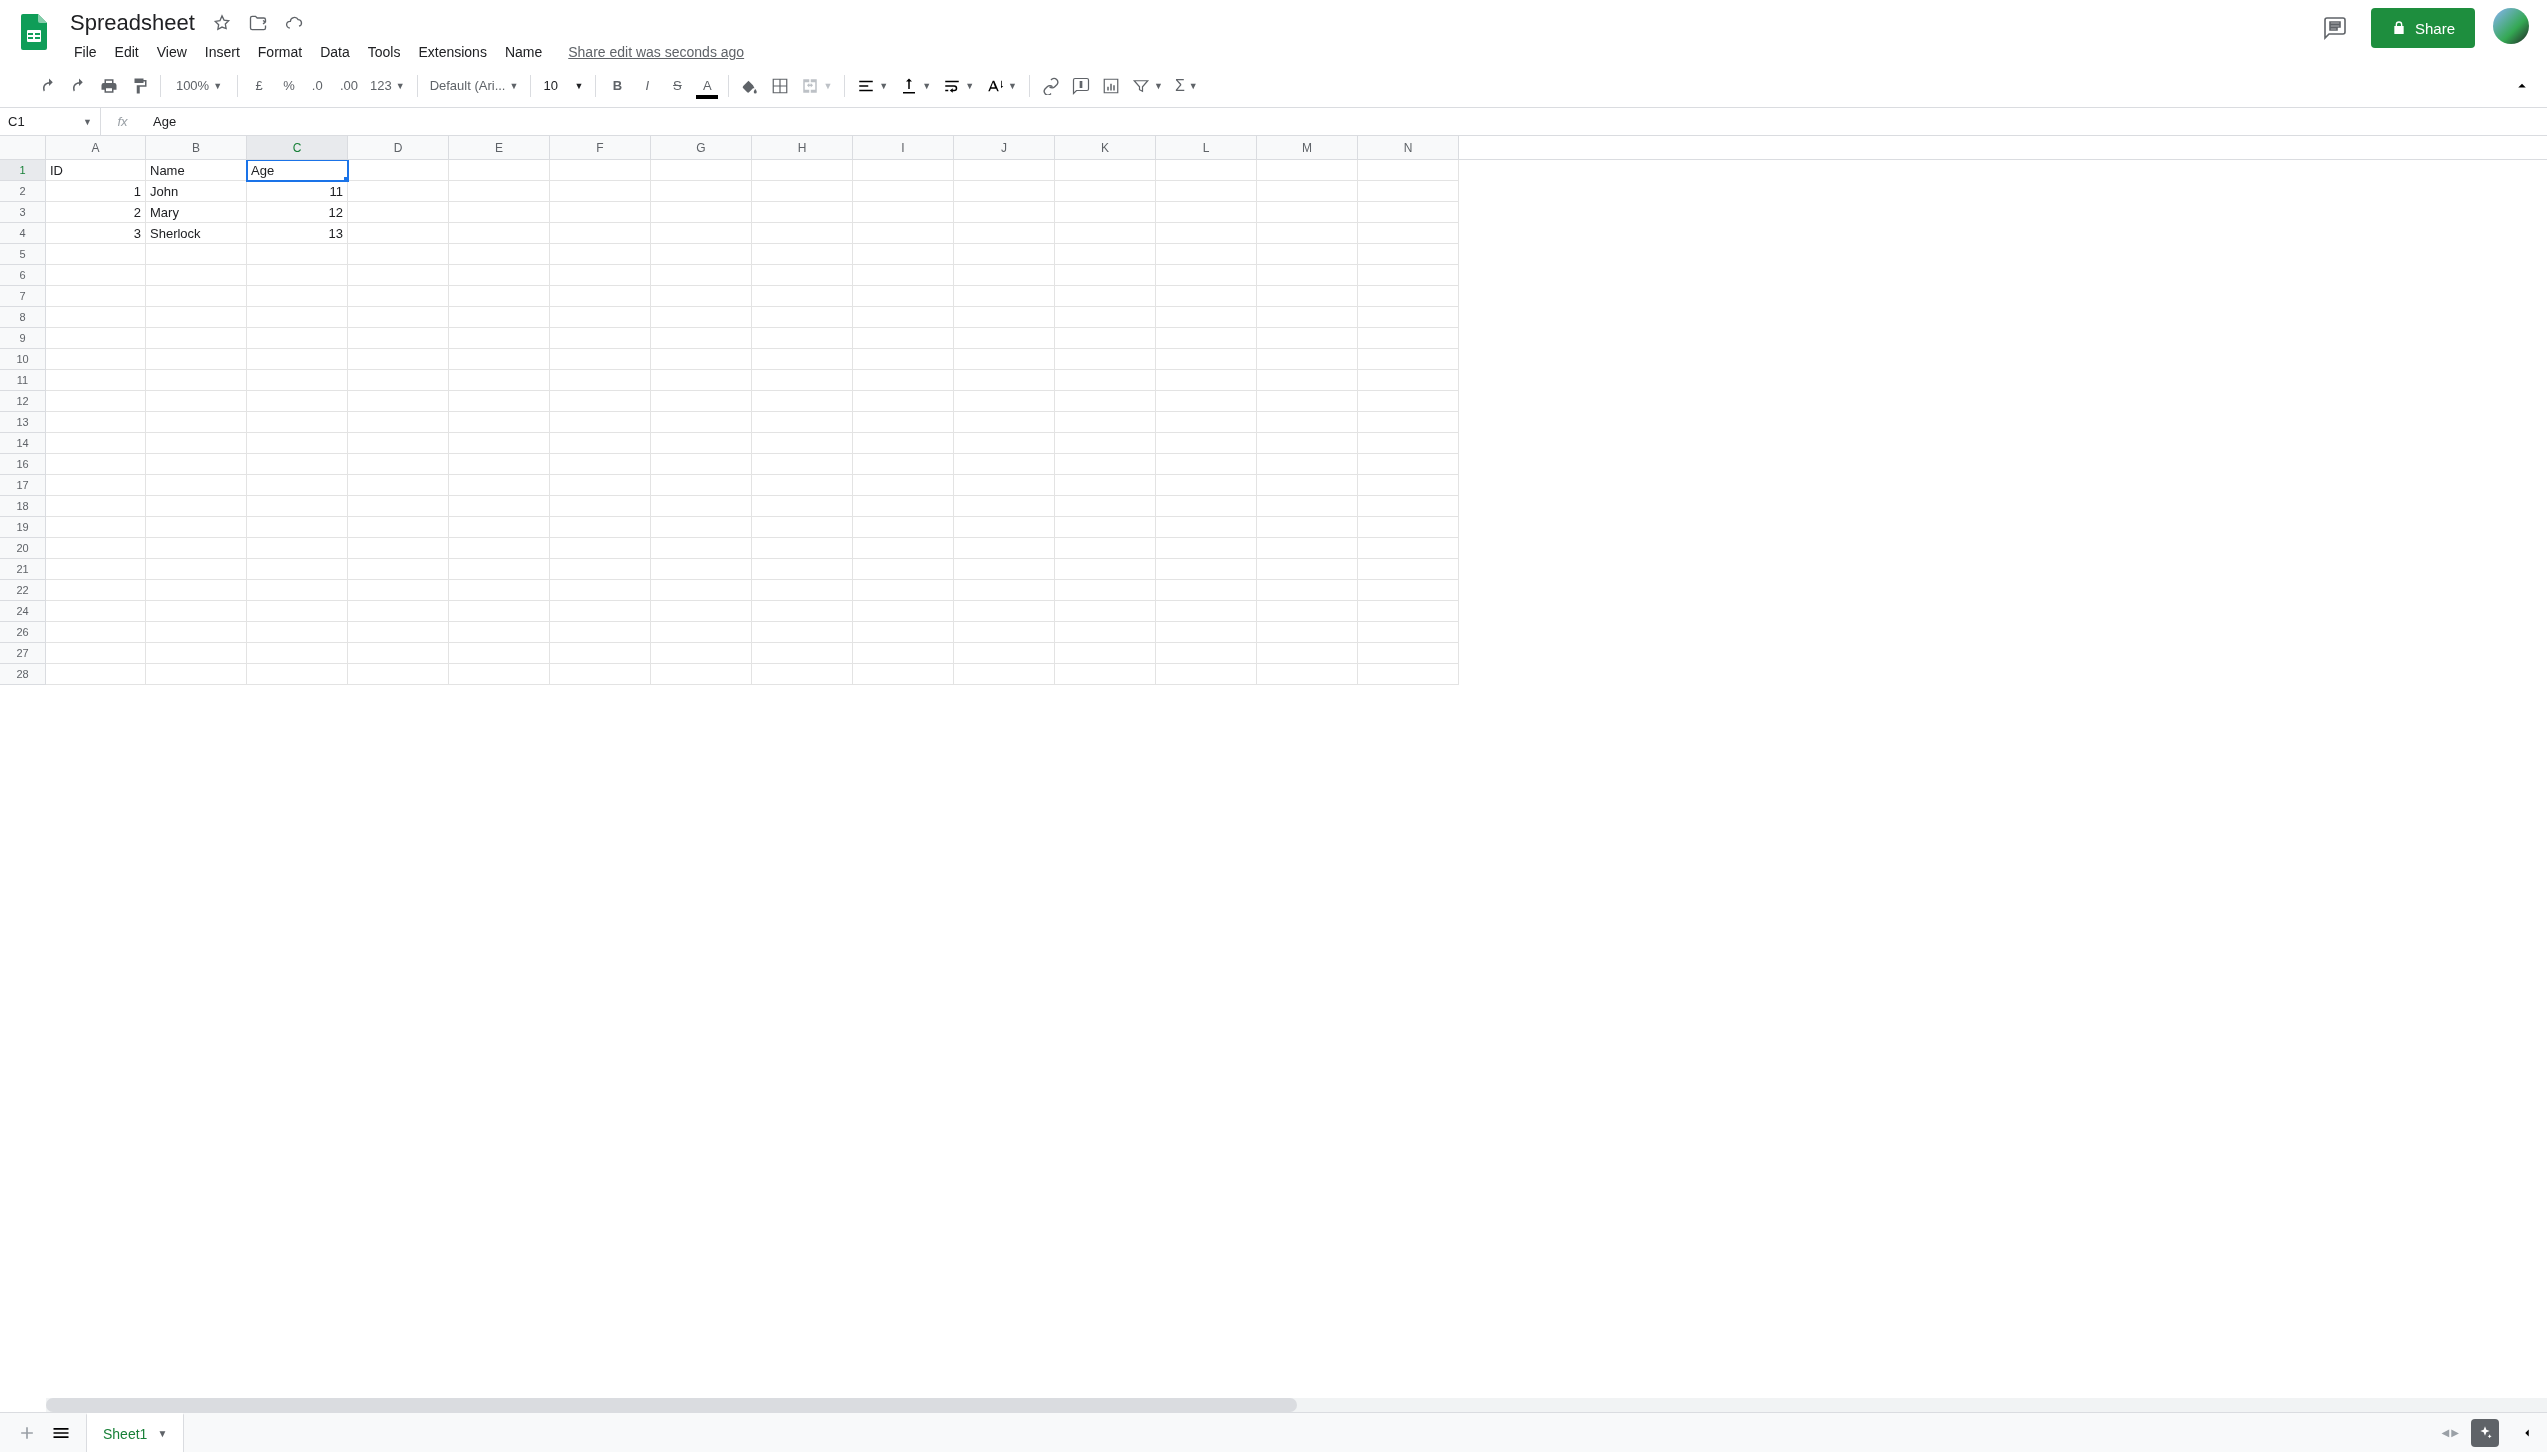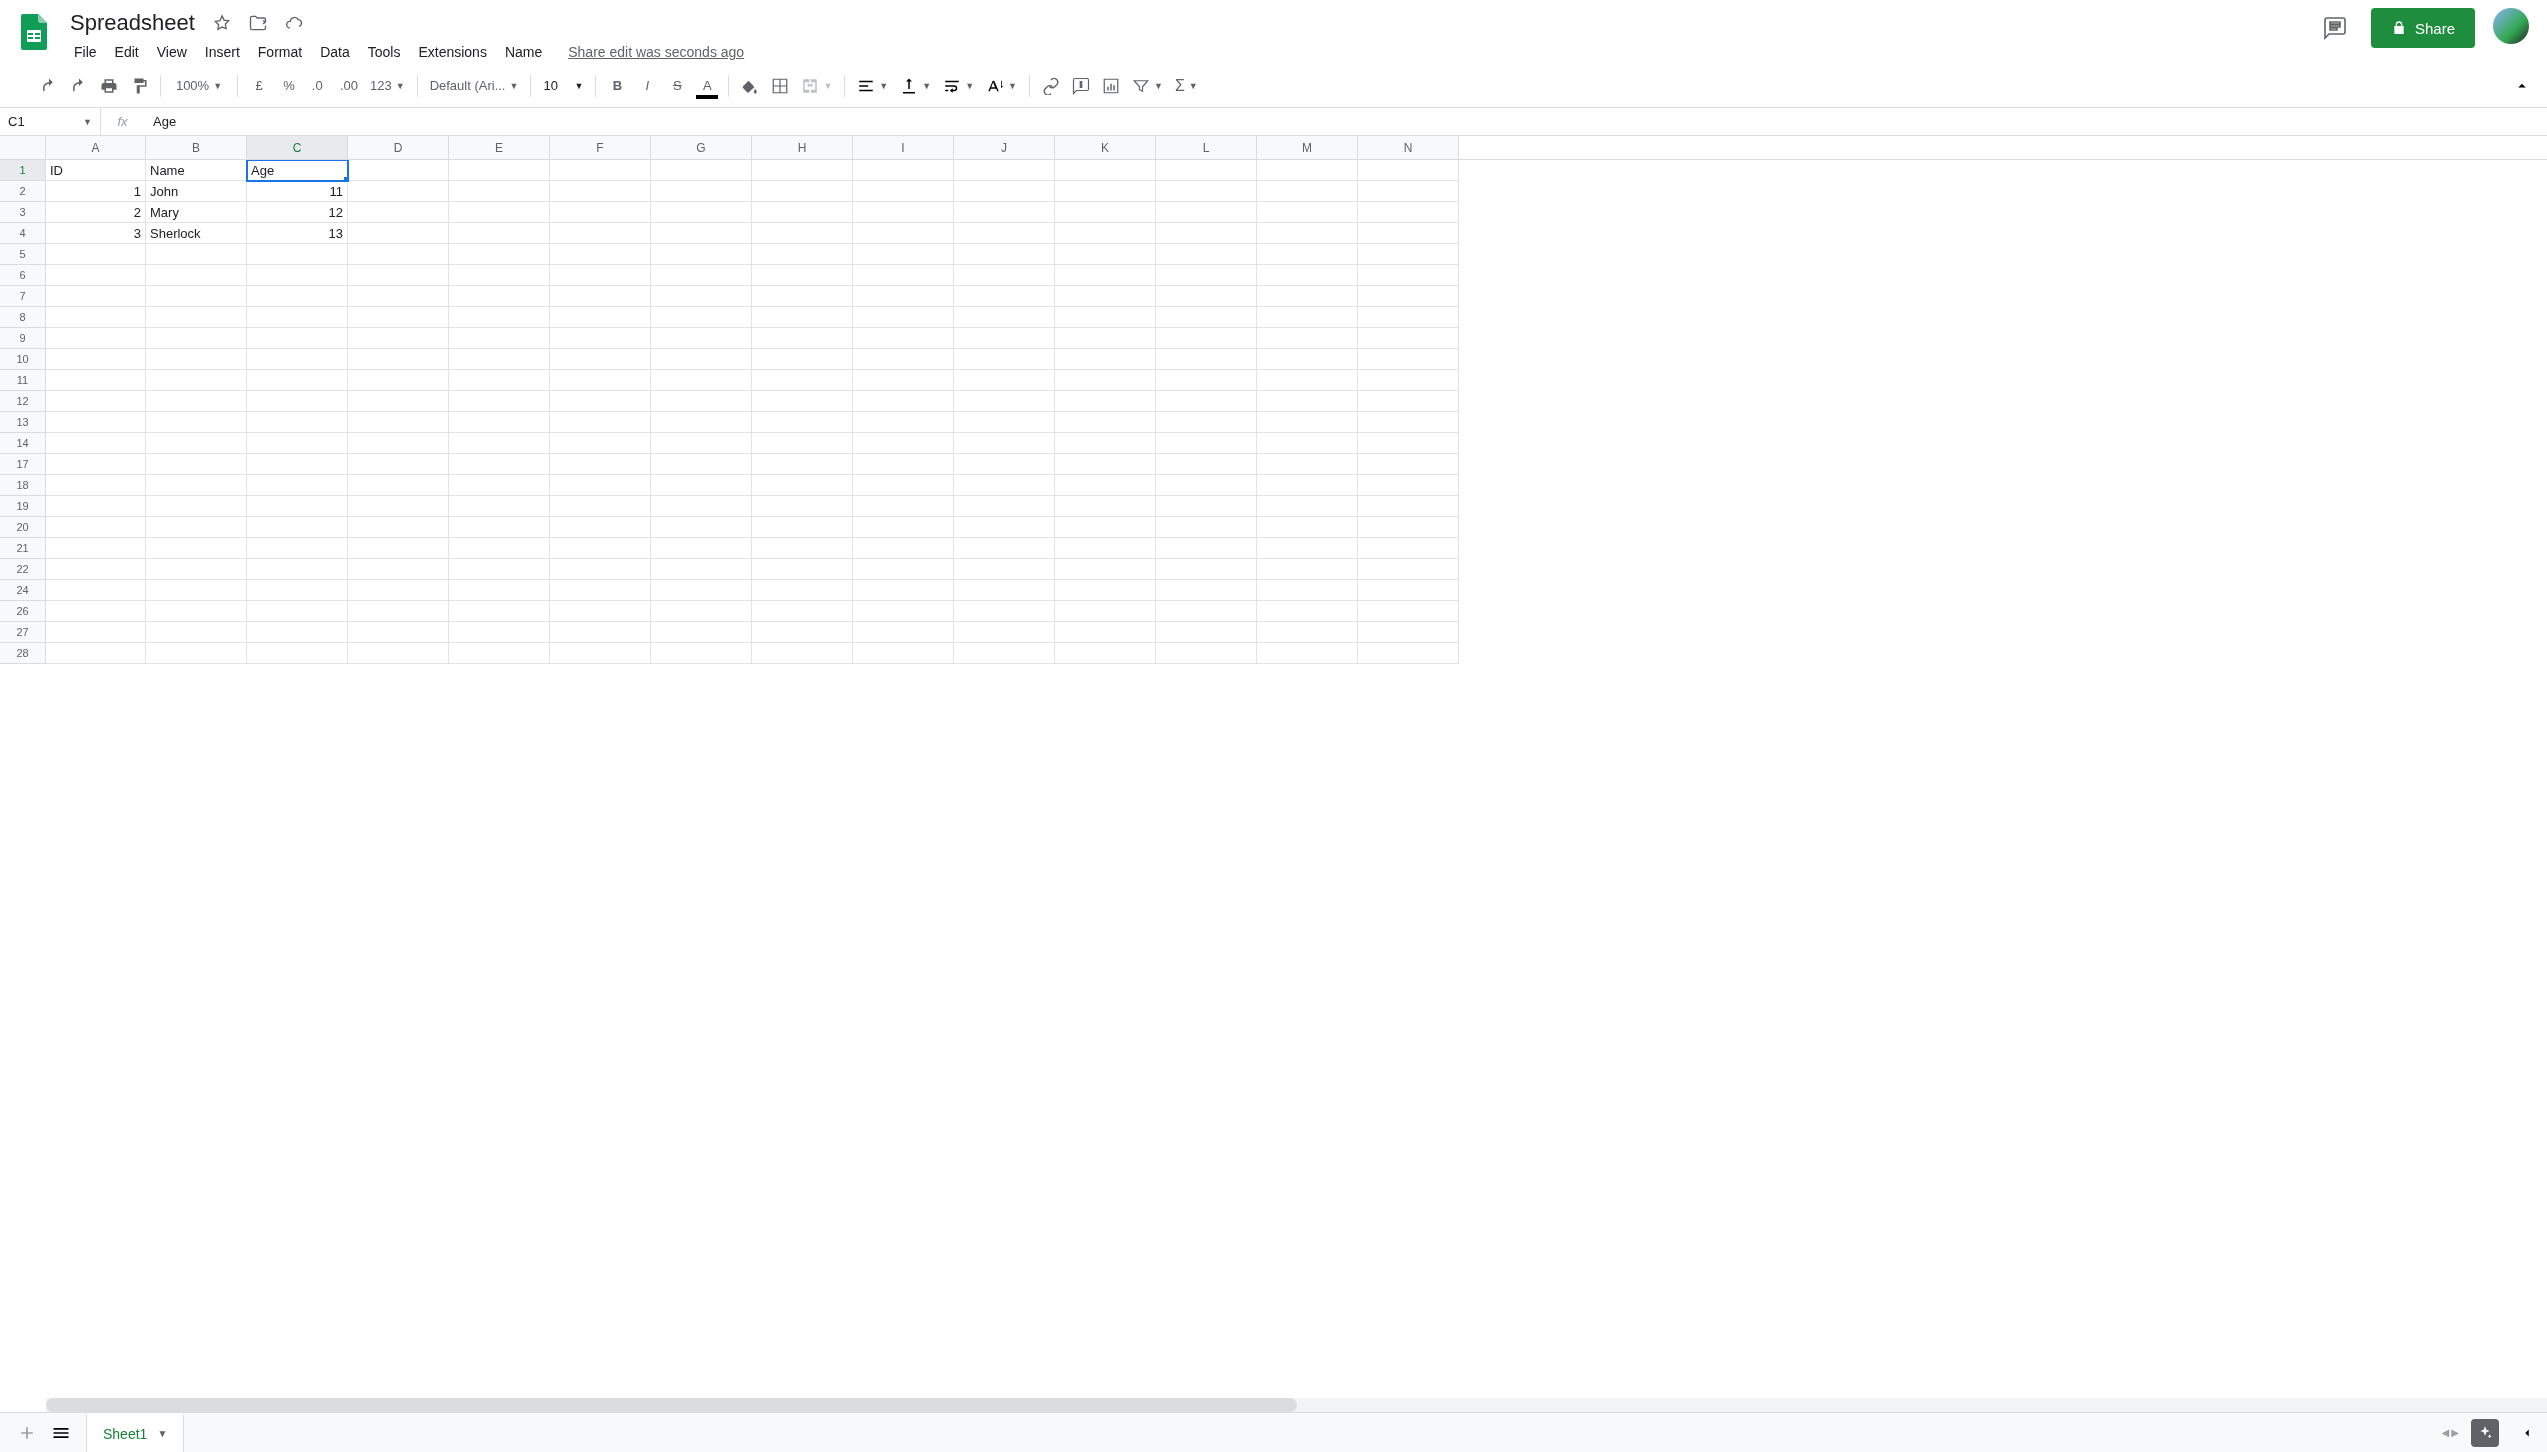--- a/index.html
+++ b/index.html
@@ -539,20 +539,37 @@
         <div class="cell" style="width: 101px;"></div>
         <div class="cell" style="width: 101px;"></div>
         <div class="cell" style="width: 101px;"></div>
         <div class="cell" style="width: 101px;"></div>
         <div class="cell" style="width: 101px;"></div>
         <div class="cell" style="width: 101px;"></div>
         <div class="cell" style="width: 101px;"></div>
         <div class="cell" style="width: 101px;"></div>
       </div>
       <div class="row">
+        <div class="row-head">16</div>
+        <div class="cell" style="width: 100px;"></div>
+        <div class="cell" style="width: 101px;"></div>
+        <div class="cell" style="width: 101px;"></div>
+        <div class="cell" style="width: 101px;"></div>
+        <div class="cell" style="width: 101px;"></div>
+        <div class="cell" style="width: 101px;"></div>
+        <div class="cell" style="width: 101px;"></div>
+        <div class="cell" style="width: 101px;"></div>
+        <div class="cell" style="width: 101px;"></div>
+        <div class="cell" style="width: 101px;"></div>
+        <div class="cell" style="width: 101px;"></div>
+        <div class="cell" style="width: 101px;"></div>
+        <div class="cell" style="width: 101px;"></div>
+        <div class="cell" style="width: 101px;"></div>
+      </div>
+      <div class="row">
         <div class="row-head">17</div>
         <div class="cell" style="width: 100px;"></div>
         <div class="cell" style="width: 101px;"></div>
         <div class="cell" style="width: 101px;"></div>
         <div class="cell" style="width: 101px;"></div>
         <div class="cell" style="width: 101px;"></div>
         <div class="cell" style="width: 101px;"></div>
         <div class="cell" style="width: 101px;"></div>
         <div class="cell" style="width: 101px;"></div>
         <div class="cell" style="width: 101px;"></div>

